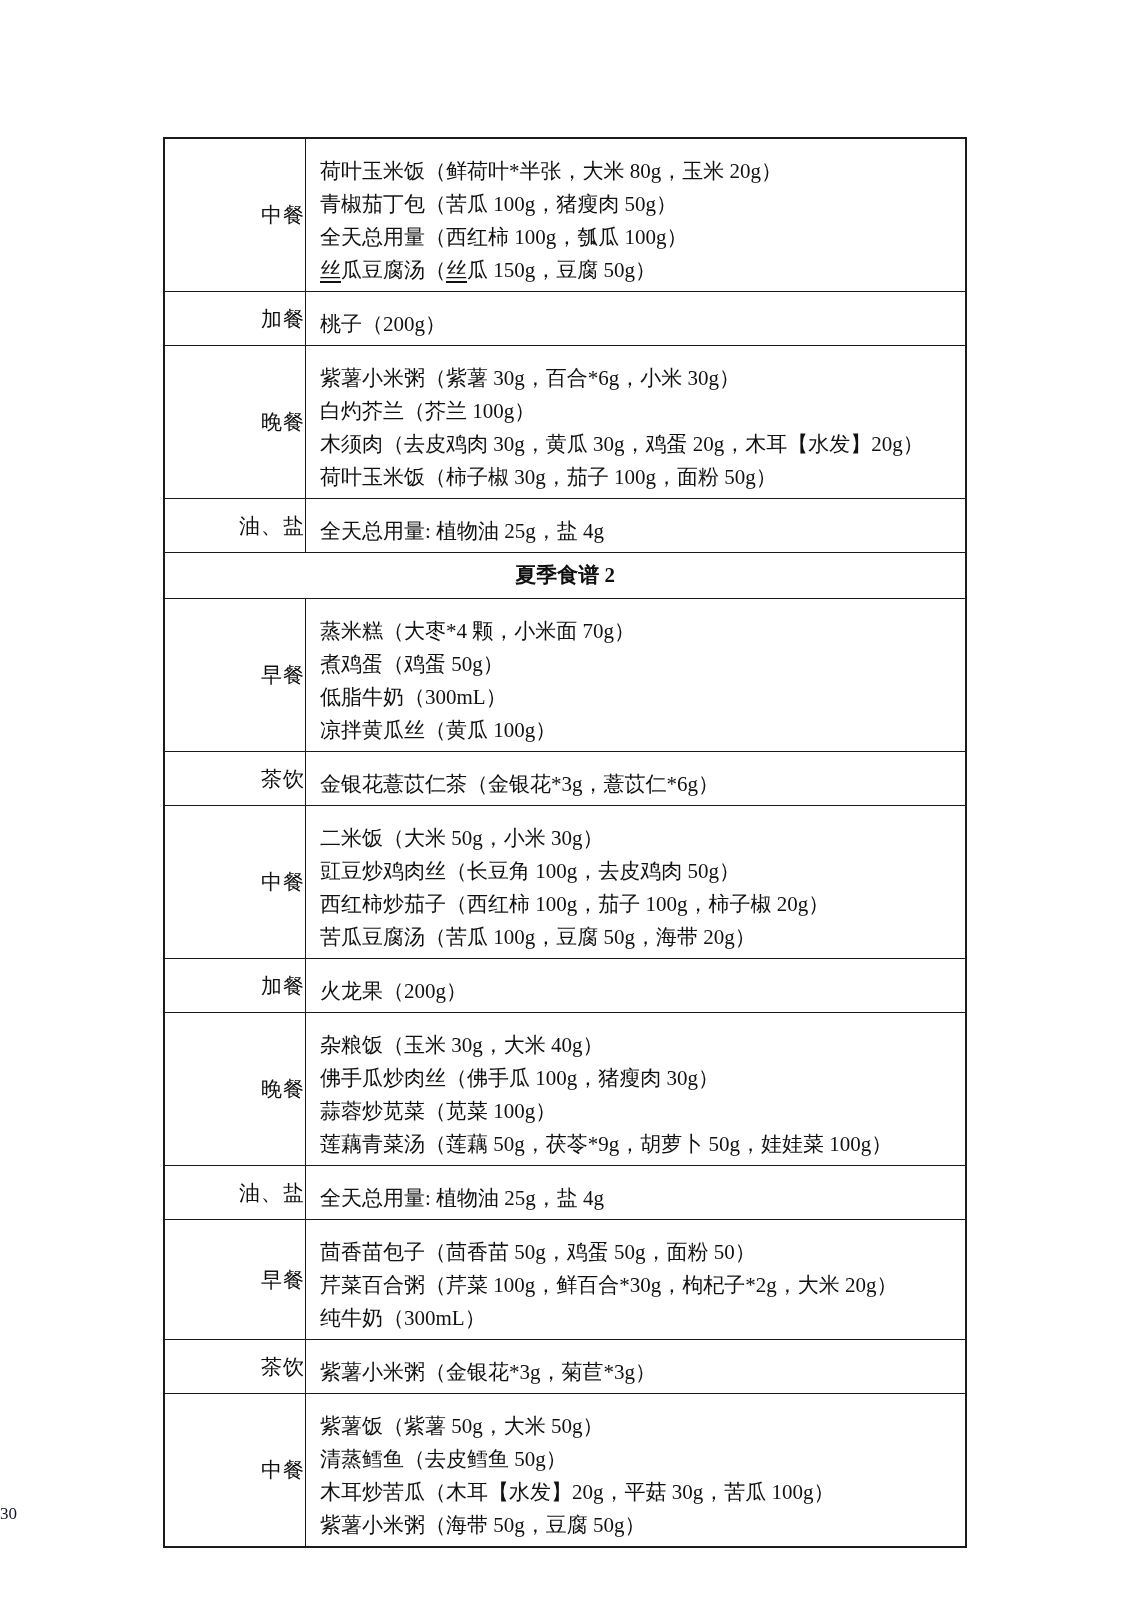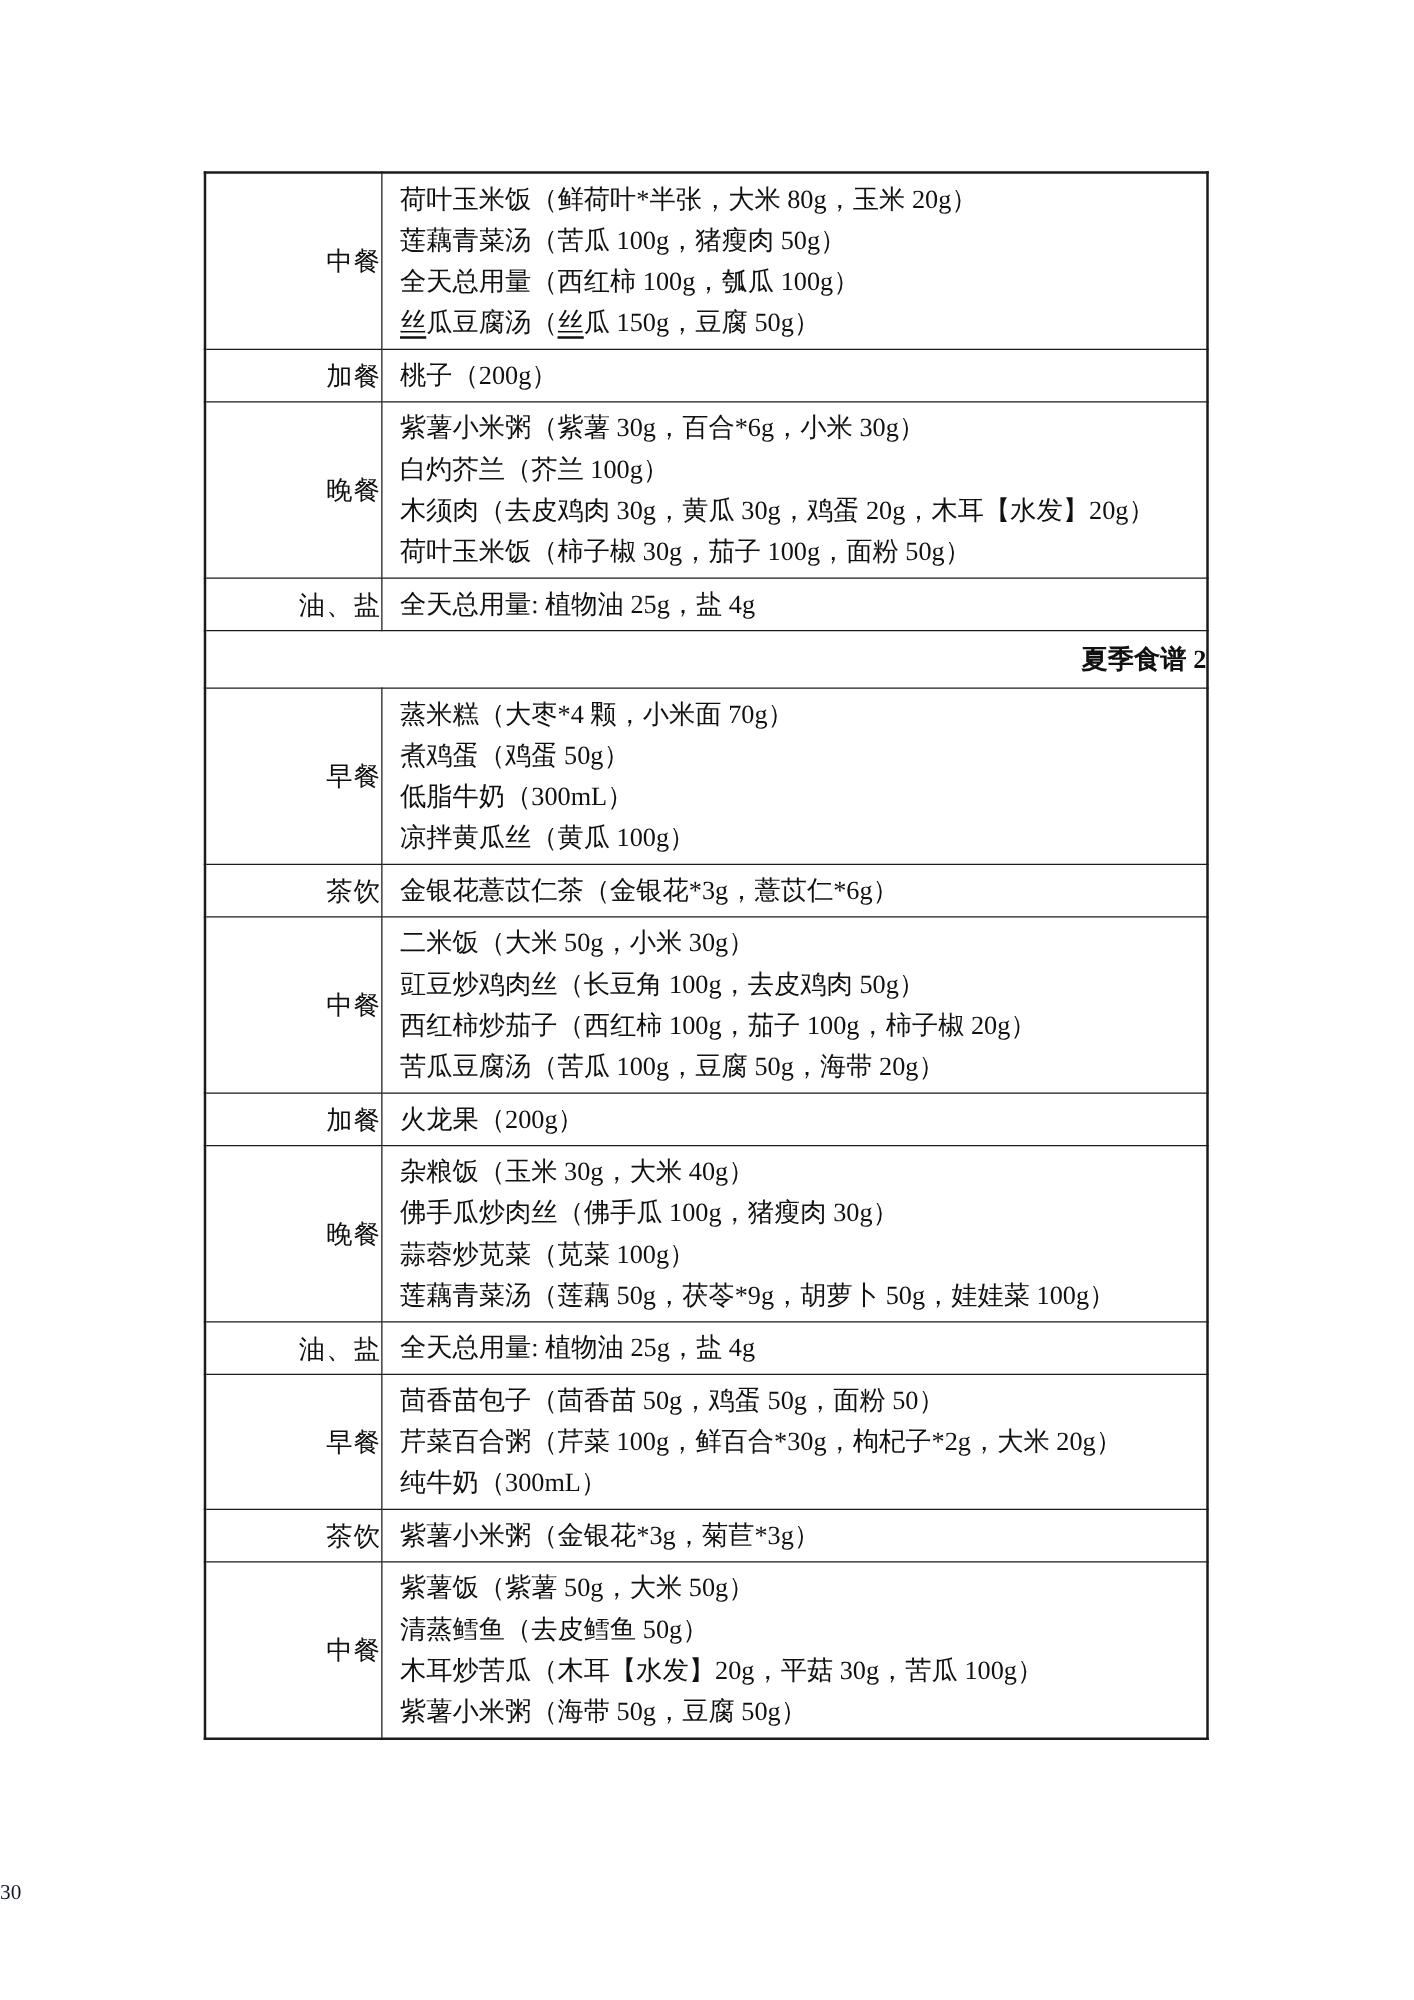--- a/index.html
+++ b/index.html
@@ -34,25 +34,25 @@
     width: 140px;
     text-align: right;
     vertical-align: middle;
     font-size: 21px;
     letter-spacing: 1px;
     padding: 0;
   }
   td.content-cell {
     font-size: 21px;
     line-height: 33px;
-    padding: 4px 10px 4px 14px;
+    padding: 16px 10px 4px 14px;
     vertical-align: middle;
   }
   td.section-cell {
-    text-align: right;
+    text-align: center;
     font-weight: bold;
     font-size: 21px;
     line-height: 33px;
     padding: 6px 0;
   }
   .dish-line {
     white-space: nowrap;
   }
   .u {
     text-decoration: underline;
@@ -71,21 +71,21 @@
 </head>
 <body>
 
 <div class="sheet">
   <table class="menu-table">
     <tbody>
         <tr>
           <td class="label-cell">中餐</td>
           <td class="content-cell">
             <div class="dish-line">荷叶玉米饭（鲜荷叶*半张，大米 80g，玉米 20g）</div>
-            <div class="dish-line">莲藕青菜汤（苦瓜 100g，猪瘦肉 50g）</div>
+            <div class="dish-line">青椒茄丁包（苦瓜 100g，猪瘦肉 50g）</div>
             <div class="dish-line">全天总用量（西红柿 100g，瓠瓜 100g）</div>
             <div class="dish-line"><span class="u">丝</span><span>瓜豆腐汤（</span><span class="u">丝</span><span>瓜 150g，豆腐 50g）</span></div>
           </td>
         </tr>
         <tr>
           <td class="label-cell">加餐</td>
           <td class="content-cell">
             <div class="dish-line">桃子（200g）</div>
           </td>
         </tr>

